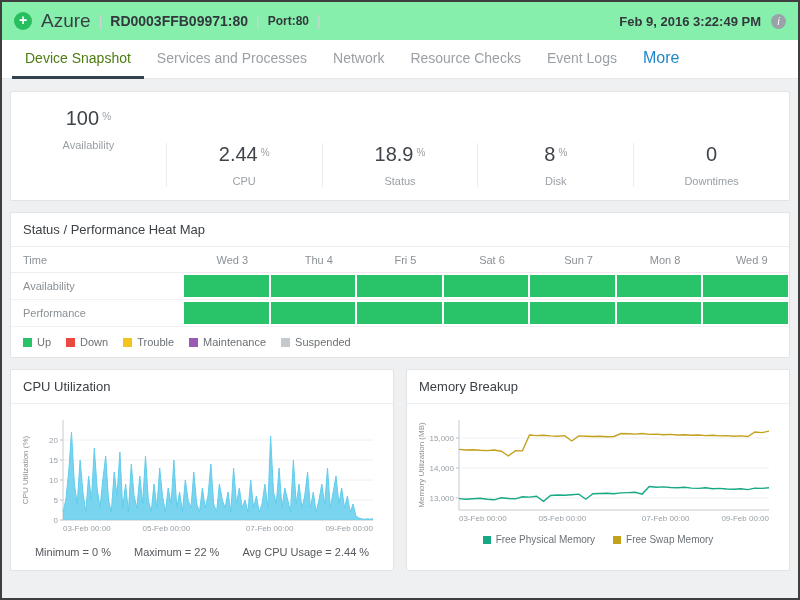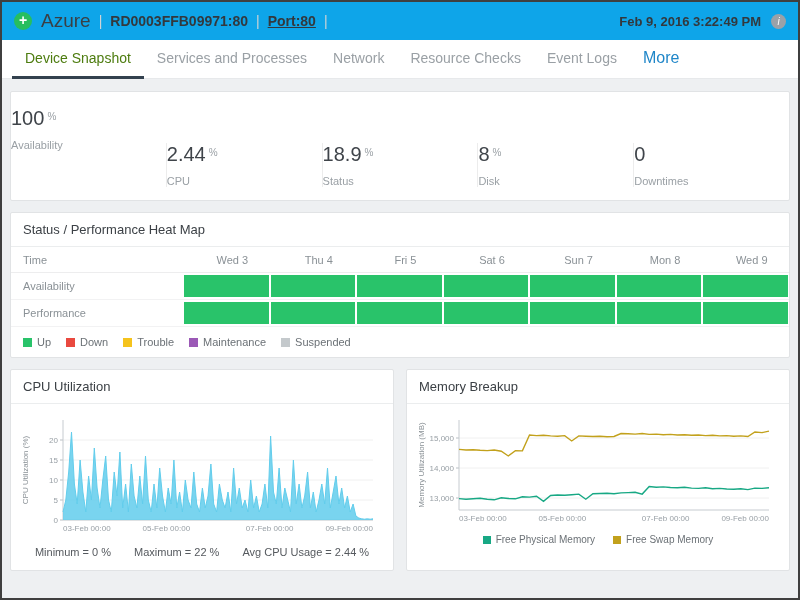--- a/index.html
+++ b/index.html
@@ -1,47 +1,47 @@
 <!DOCTYPE html>
 <html><head>
 <meta charset="utf-8">
 <style>
   * { box-sizing: border-box; margin: 0; padding: 0; }
   html,body { width:800px; height:600px; }
   body { font-family: "Liberation Sans", sans-serif; background:#fff; }
   .frame { width:800px; height:600px; border:2px solid #3f3f3f; display:flex; flex-direction:column; background:#fff; overflow:hidden; }
 
   
-  .header { height:38px; display:flex; align-items:center; padding:0 12px; background:#0ea5e9; flex:0 0 auto; }
+  .header { height:38px; display:flex; align-items:center; padding:0 12px; background:#86efac; flex:0 0 auto; }
   .logo { width:18px; height:18px; border-radius:50%; background:#27be5f; color:#fff; text-align:center; line-height:17px; font-size:14px; font-weight:bold; margin-right:9px; flex:0 0 auto; }
   .logo::before { content:"+"; }
   .app-name { font-size:19px; color:#3a3f44; }
   .sep { color:#cfd3d6; margin:0 8px; font-size:14px; }
   .sep::before { content:"|"; }
   .device { font-size:14px; font-weight:bold; color:#33383d; }
-  .meta { font-size:14px; font-weight:bold; color:#33383d;text-decoration:underline; }
+  .meta { font-size:12px; font-weight:bold; color:#33383d; }
   .spacer { flex:1; }
   .timestamp { font-size:13px; font-weight:bold; color:#33383d; margin-right:10px; }
   .info-circle { width:15px; height:15px; border-radius:50%; background:#9aa1a8; color:#fff; font-size:10px; line-height:15px; text-align:center; font-style:italic; cursor:pointer; }
   .info-circle::before { content:"i"; }
 
   
   .tabs { display:flex; align-items:stretch; padding:0 10px; background:#fff; border-bottom:1px solid #e7e9eb; height:39px; flex:0 0 auto; }
   .tab { display:flex; align-items:center; padding:0 13px; font-size:14px; color:#9aa0a5; cursor:pointer; border-bottom:3px solid transparent; margin-bottom:-1px; white-space:nowrap; }
   .tab.active { color:#4d7c0f; border-bottom-color:#33414e; }
   .tab.accent { color:#1f86c8; font-size:16px; }
 
   
   .content { flex:1; background:#eef0f2; padding:12px 8px; display:flex; flex-direction:column; gap:11px; overflow:hidden; }
   .panel { background:#fff; border:1px solid #e1e3e5; border-radius:2px; }
   .panel-title { font-size:13px; color:#3c4146; padding:9px 12px; border-bottom:1px solid #ebedee; }
 
   
   .stats { display:flex; padding:15px 0 13px; }
-  .stat { flex:1; text-align:left; }
+  .stat { flex:1; text-align:center; }
   .stat + .stat { border-left:1px solid #ececec;margin-top:36px; }
   .stat-value { font-size:20px; color:#3f444a; }
   .stat-unit { font-size:10px; color:#9aa0a5; margin-left:3px; vertical-align:5px; }
   .stat-label { font-size:11px; color:#9aa0a5; margin-top:9px; }
 
   
   .hm-head, .hm-row { display:grid; grid-template-columns:172px repeat(7,1fr); align-items:center; }
   .hm-head { height:26px; border-bottom:1px solid #ededee; font-size:11px; color:#8a9196;gap:12px; }
   .hm-time { padding-left:12px; }
   .hm-day { text-align:center; }

